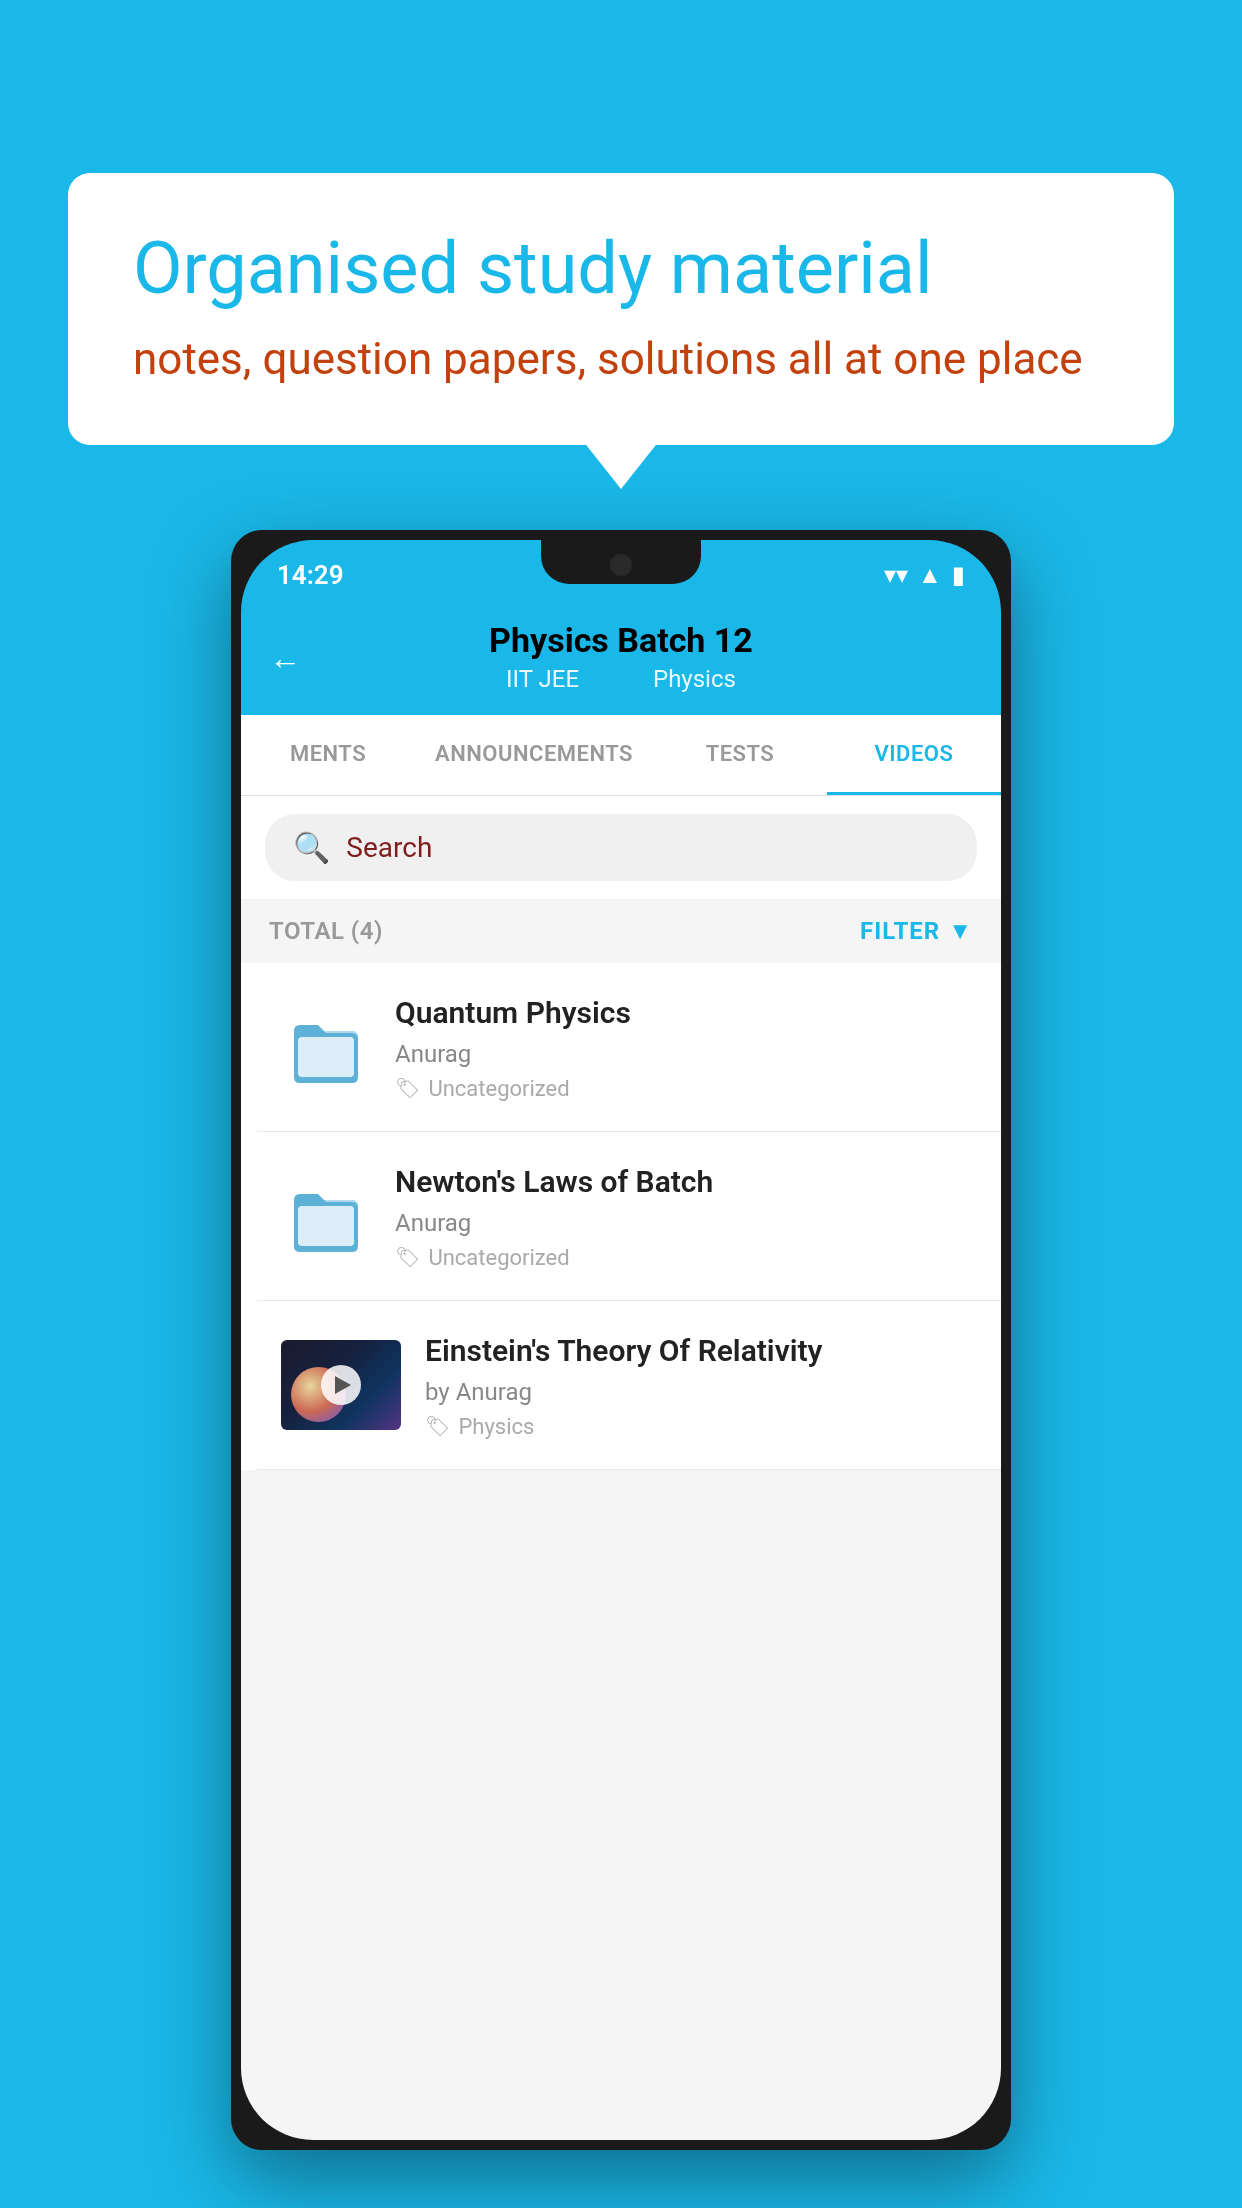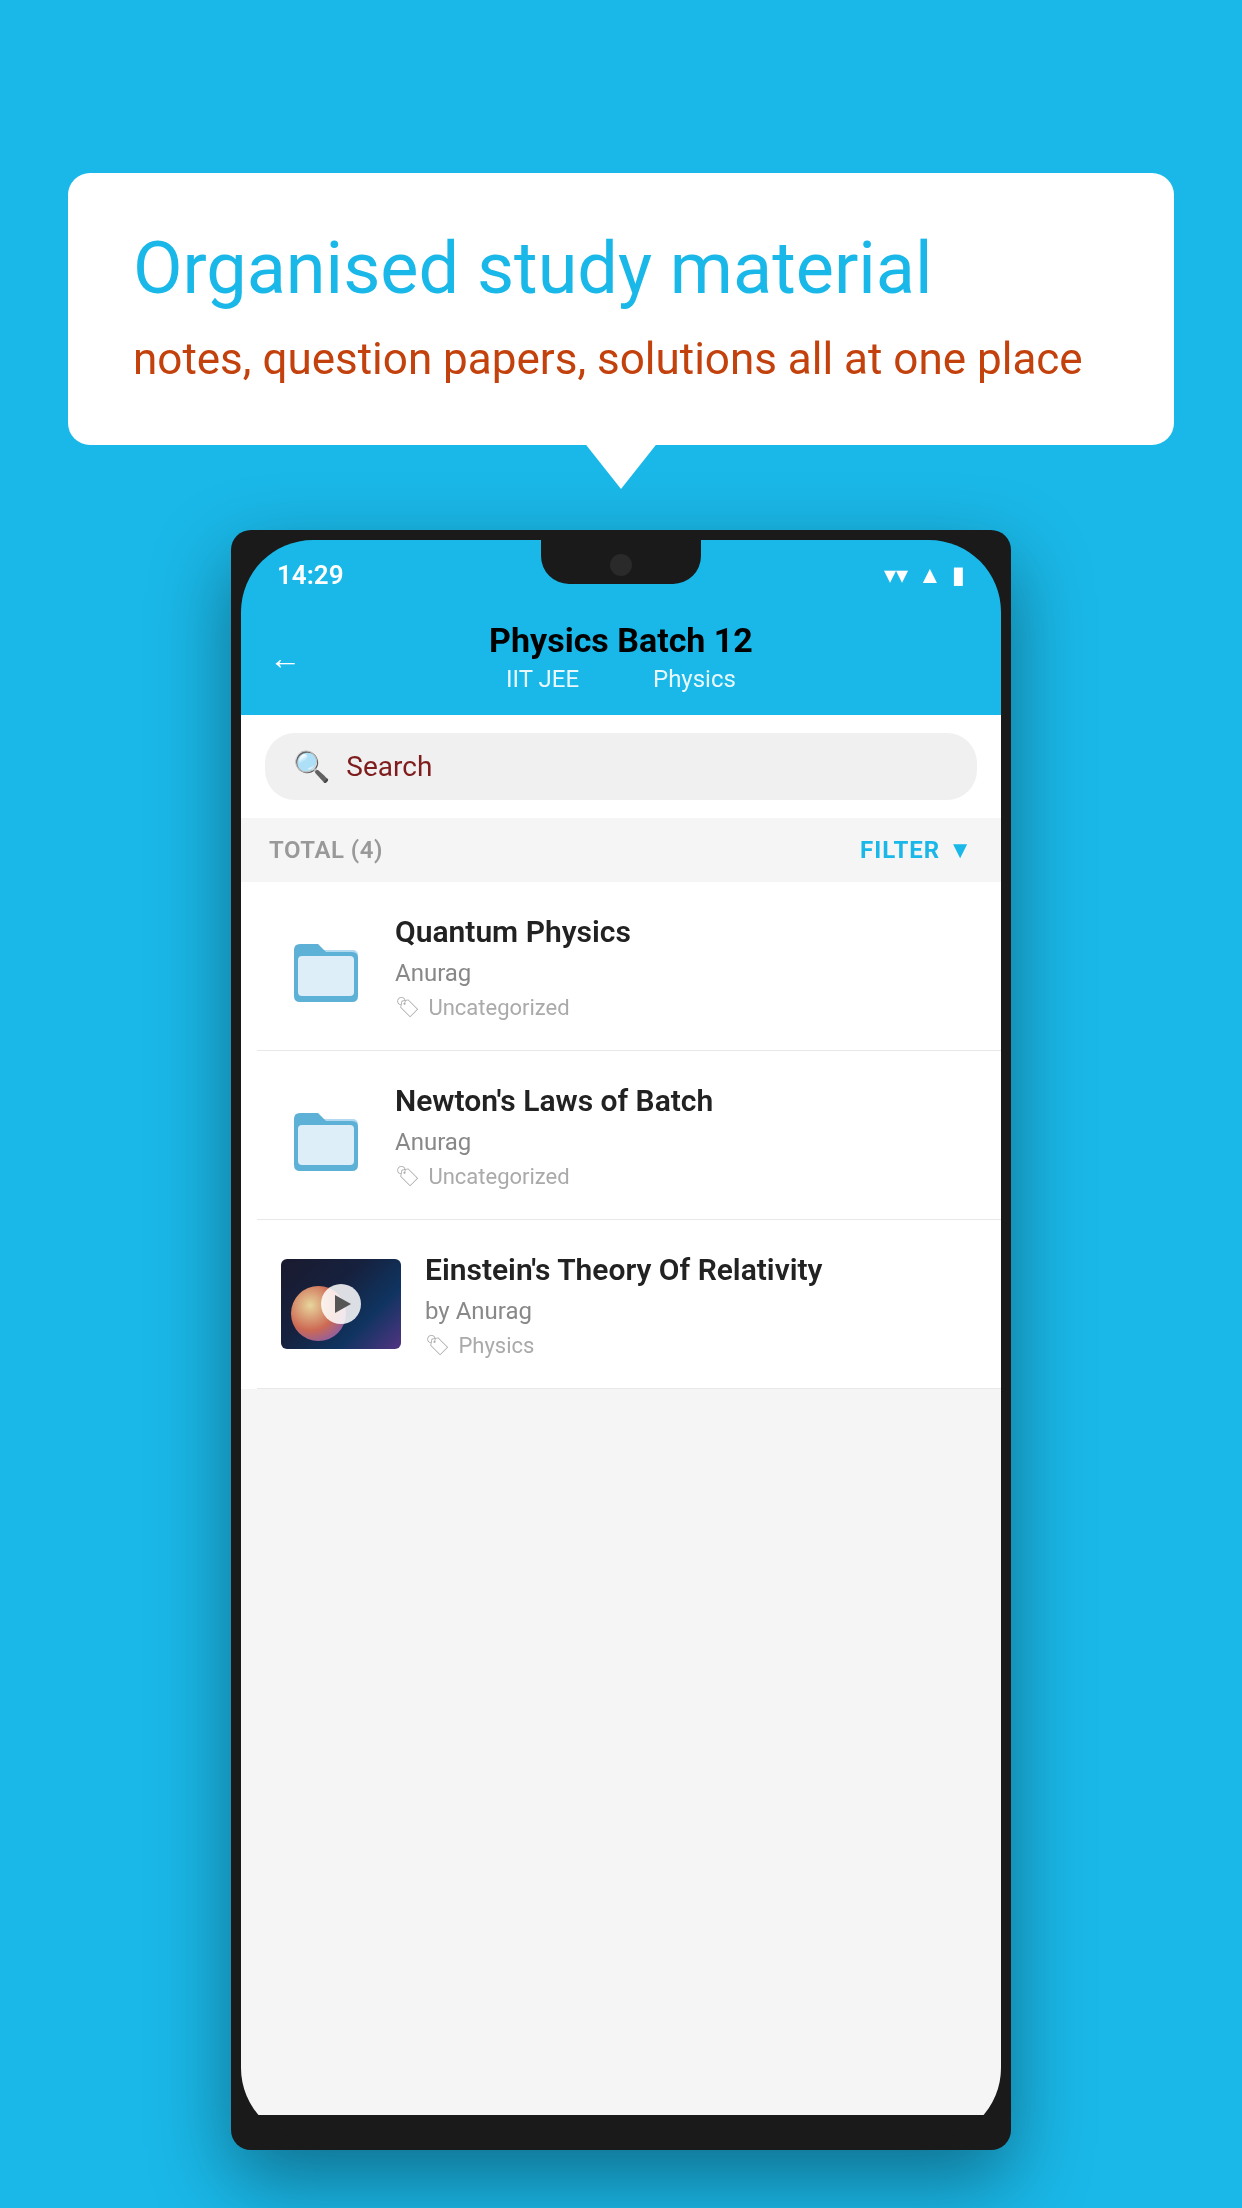--- a/index.html
+++ b/index.html
@@ -58,21 +58,21 @@
 
     
     .phone-frame {
       position: absolute;
       top: 530px;
       left: 50%;
       transform: translateX(-50%);
       width: 780px;
       height: 1620px;
       background: #1a1a1a;
-      border-radius: 20px;
+      border-radius: 31px;
       box-shadow: 0 30px 80px rgba(0,0,0,0.4);
       overflow: hidden;
     }
 
     .phone-inner {
       position: absolute;
       top: 10px;
       left: 10px;
       right: 10px;
       bottom: 10px;
@@ -398,20 +398,26 @@
     <div class="app-header">
       <div class="header-back">←</div>
       <div class="header-title">Physics Batch 12</div>
       <div class="header-subtitle">
         <span>IIT JEE</span>
         <span> &nbsp; </span>
         <span>Physics</span>
       </div>
     </div>
 
+    <div class="tabs-bar">
+      <div class="tab-item">MENTS</div>
+      <div class="tab-item">ANNOUNCEMENTS</div>
+      <div class="tab-item">TESTS</div>
+      <div class="tab-item active">VIDEOS</div>
+    </div>
 
     <div class="screen-content">
 
       <div class="search-bar-wrap">
         <div class="search-bar">
           <span class="search-icon">🔍</span>
           <span class="search-placeholder">Search</span>
         </div>
       </div>
 

